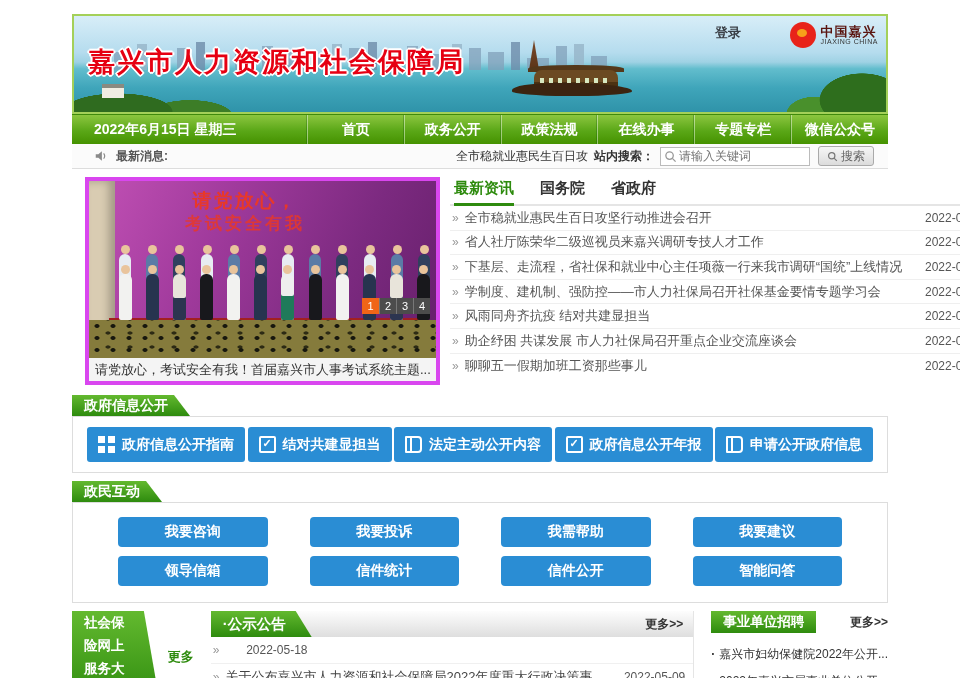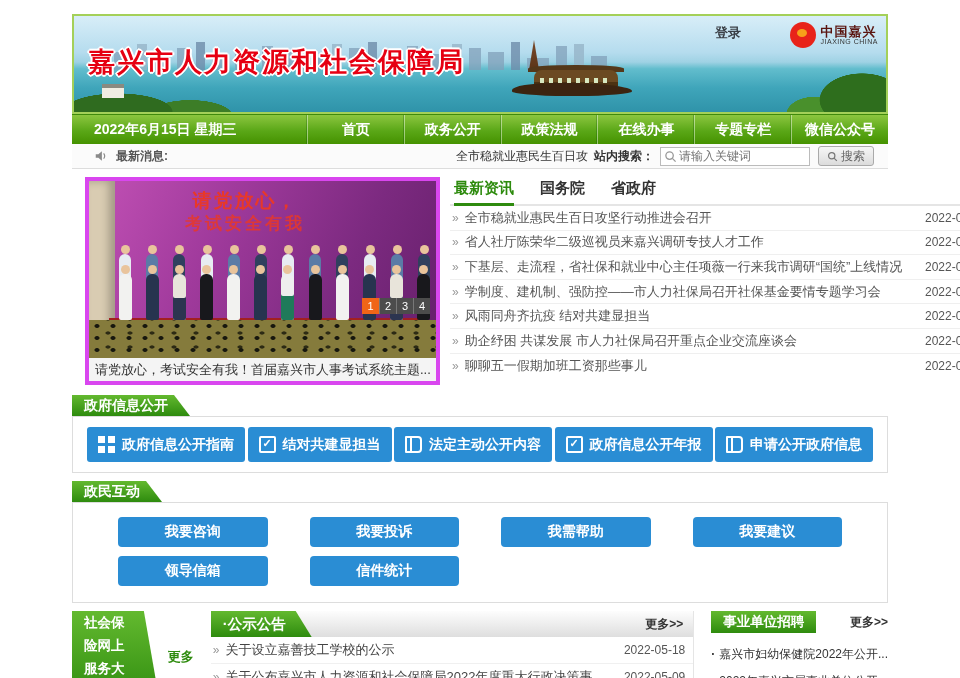--- a/index.html
+++ b/index.html
@@ -375,40 +375,41 @@
 
     <div class="section" style="margin-top:8px">
       <div class="tab-green">政民互动</div>
       <div class="section-box inter-box">
         <button class="btn-inter">我要咨询</button>
         <button class="btn-inter">我要投诉</button>
         <button class="btn-inter">我需帮助</button>
         <button class="btn-inter">我要建议</button>
         <button class="btn-inter">领导信箱</button>
         <button class="btn-inter">信件统计</button>
+        <button class="btn-inter">信件公开</button>
+        <button class="btn-inter">智能问答</button>
       </div>
     </div>
 
     <div class="bottom-row">
       <div class="col-left">
         <div class="hd">
           <div class="tab-green">社会保险网上服务大厅</div>
           <span class="more-green">更多</span>
         </div>
 
       </div>
 
       <div class="col-mid">
         <div class="hd">
           <div class="tab-green">·公示公告</div>
           <span class="more-dark">更多&gt;&gt;</span>
         </div>
         <div class="ann-item">
           <span class="arr">»</span>
-          <span class="t">关于设立嘉善技工学校的公示</span>
             <span class="d">2022-05-18</span>
         </div>
         <div class="ann-item">
           <span class="arr">»</span>
           <span class="t">关于公布嘉兴市人力资源和社会保障局2022年度重大行政决策事...</span>
             <span class="d">2022-05-09</span>
         </div>
 
       </div>
 

